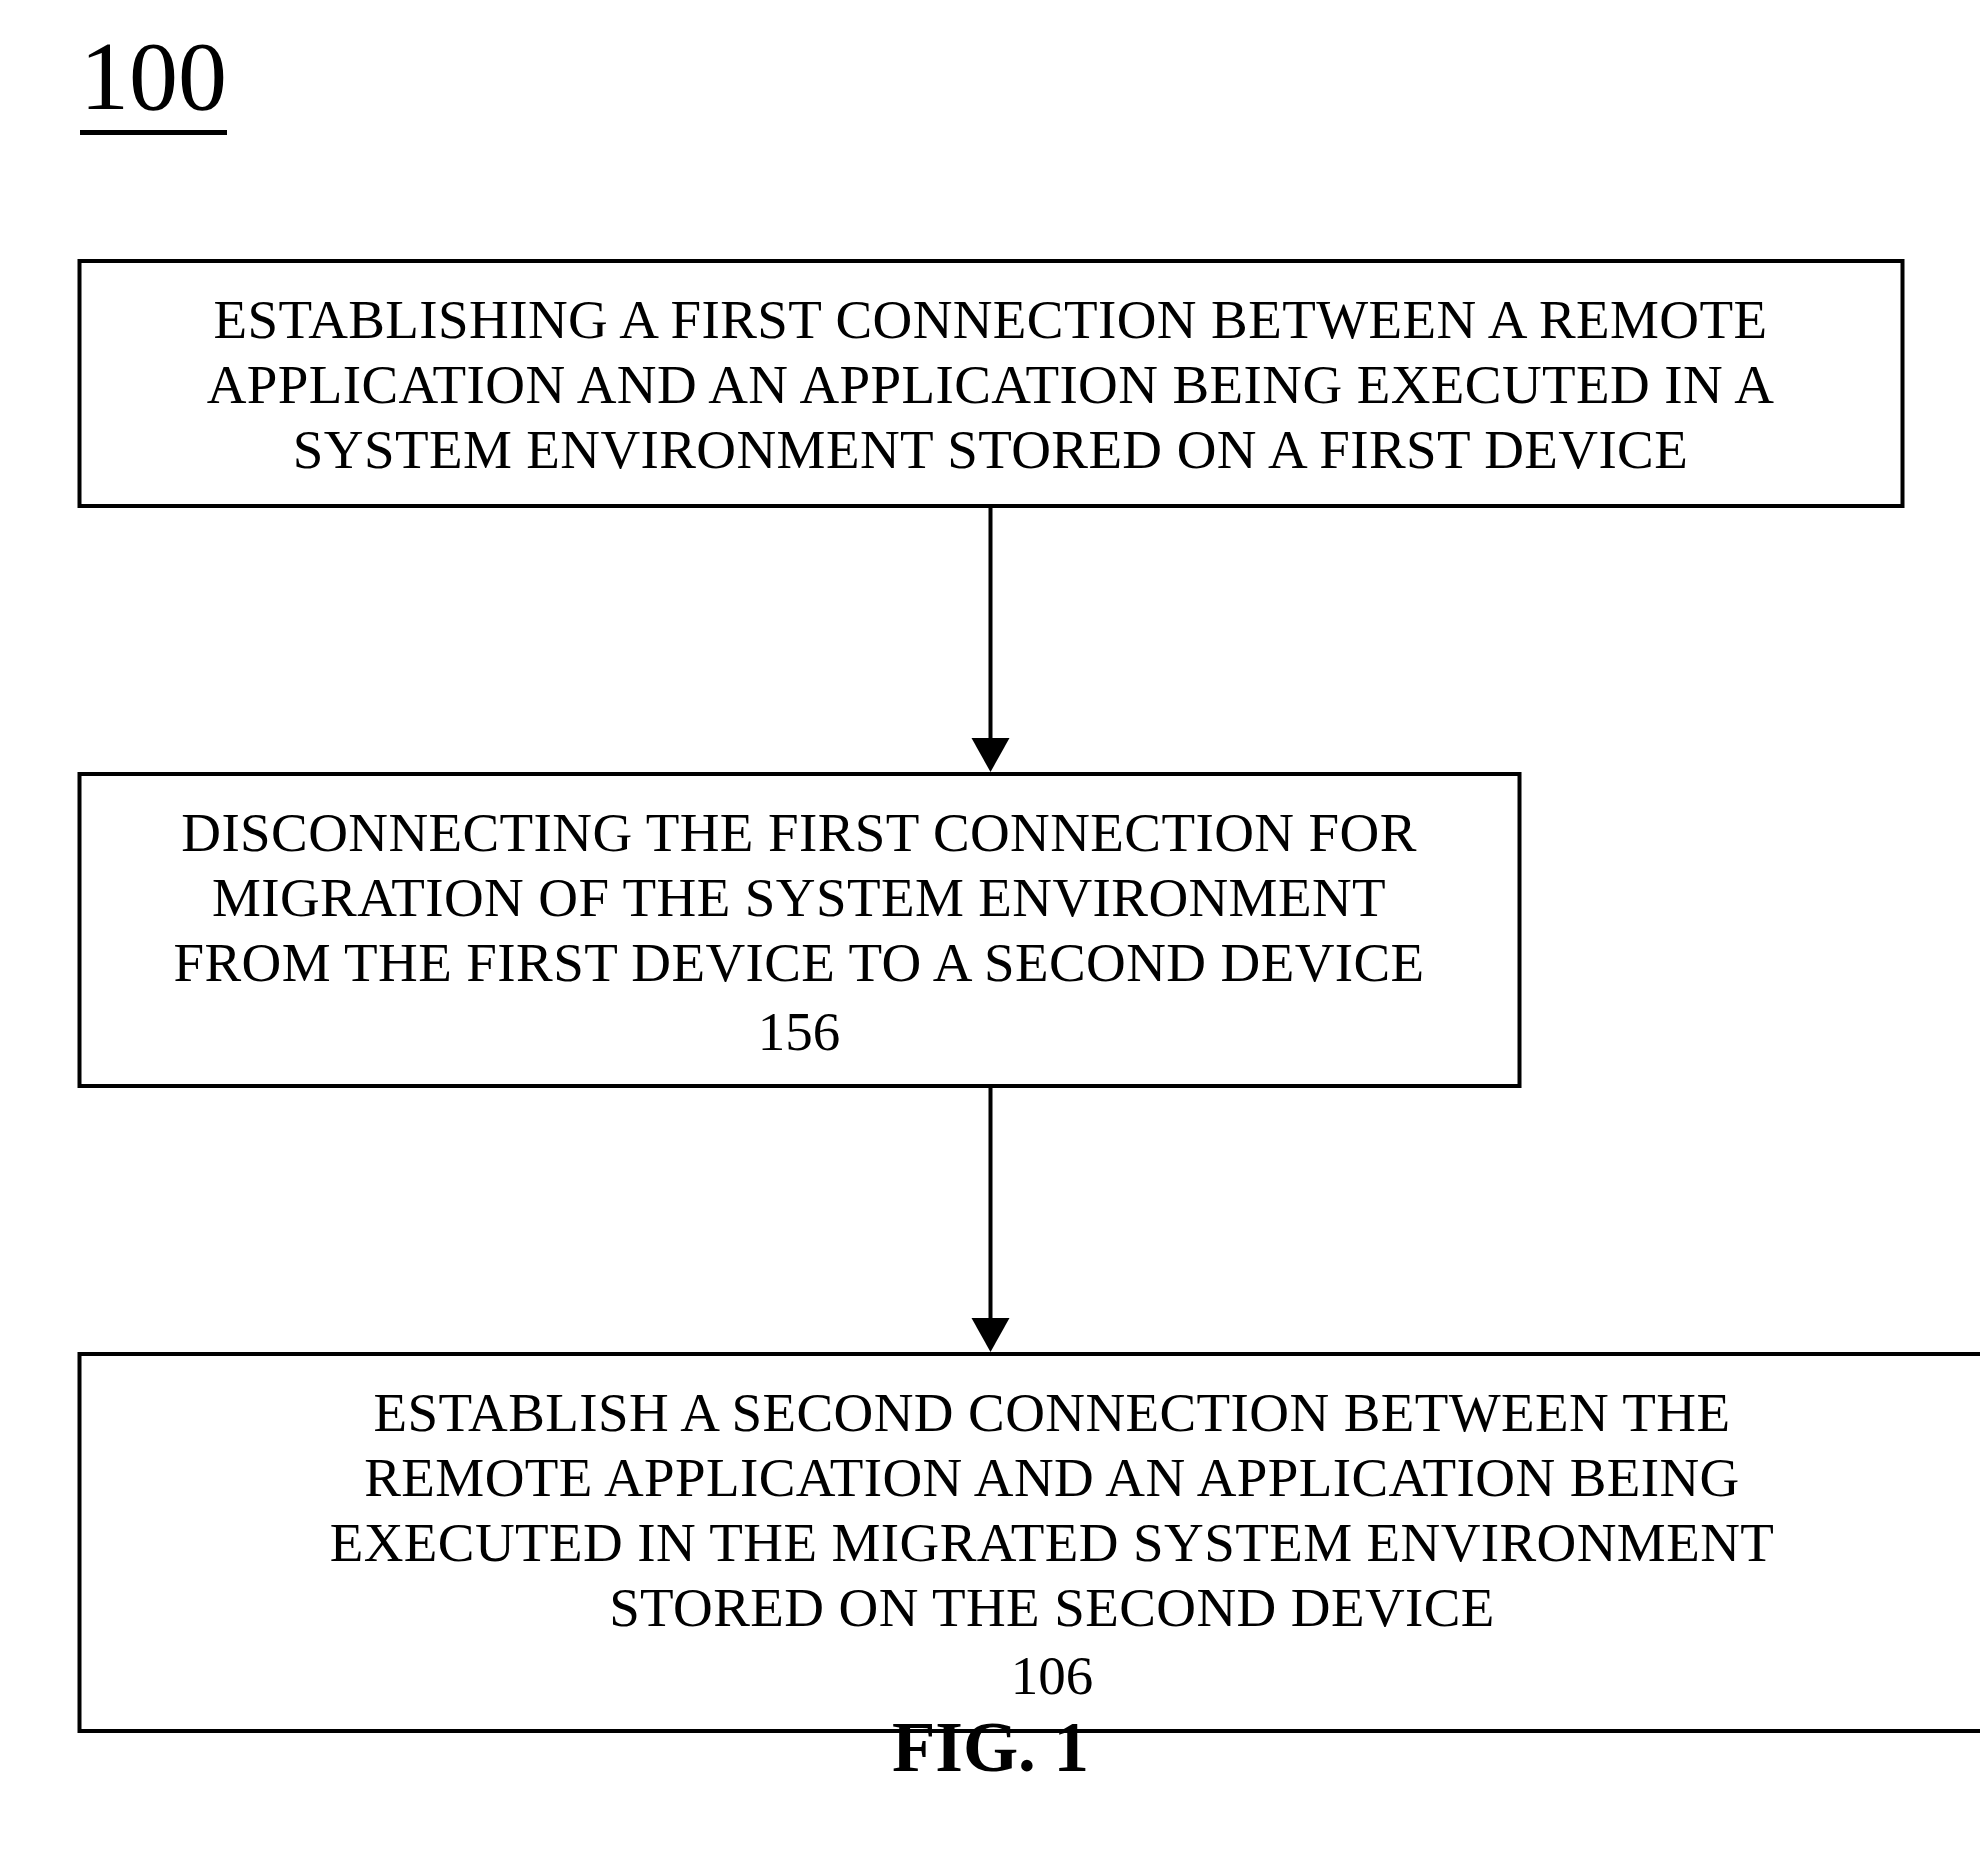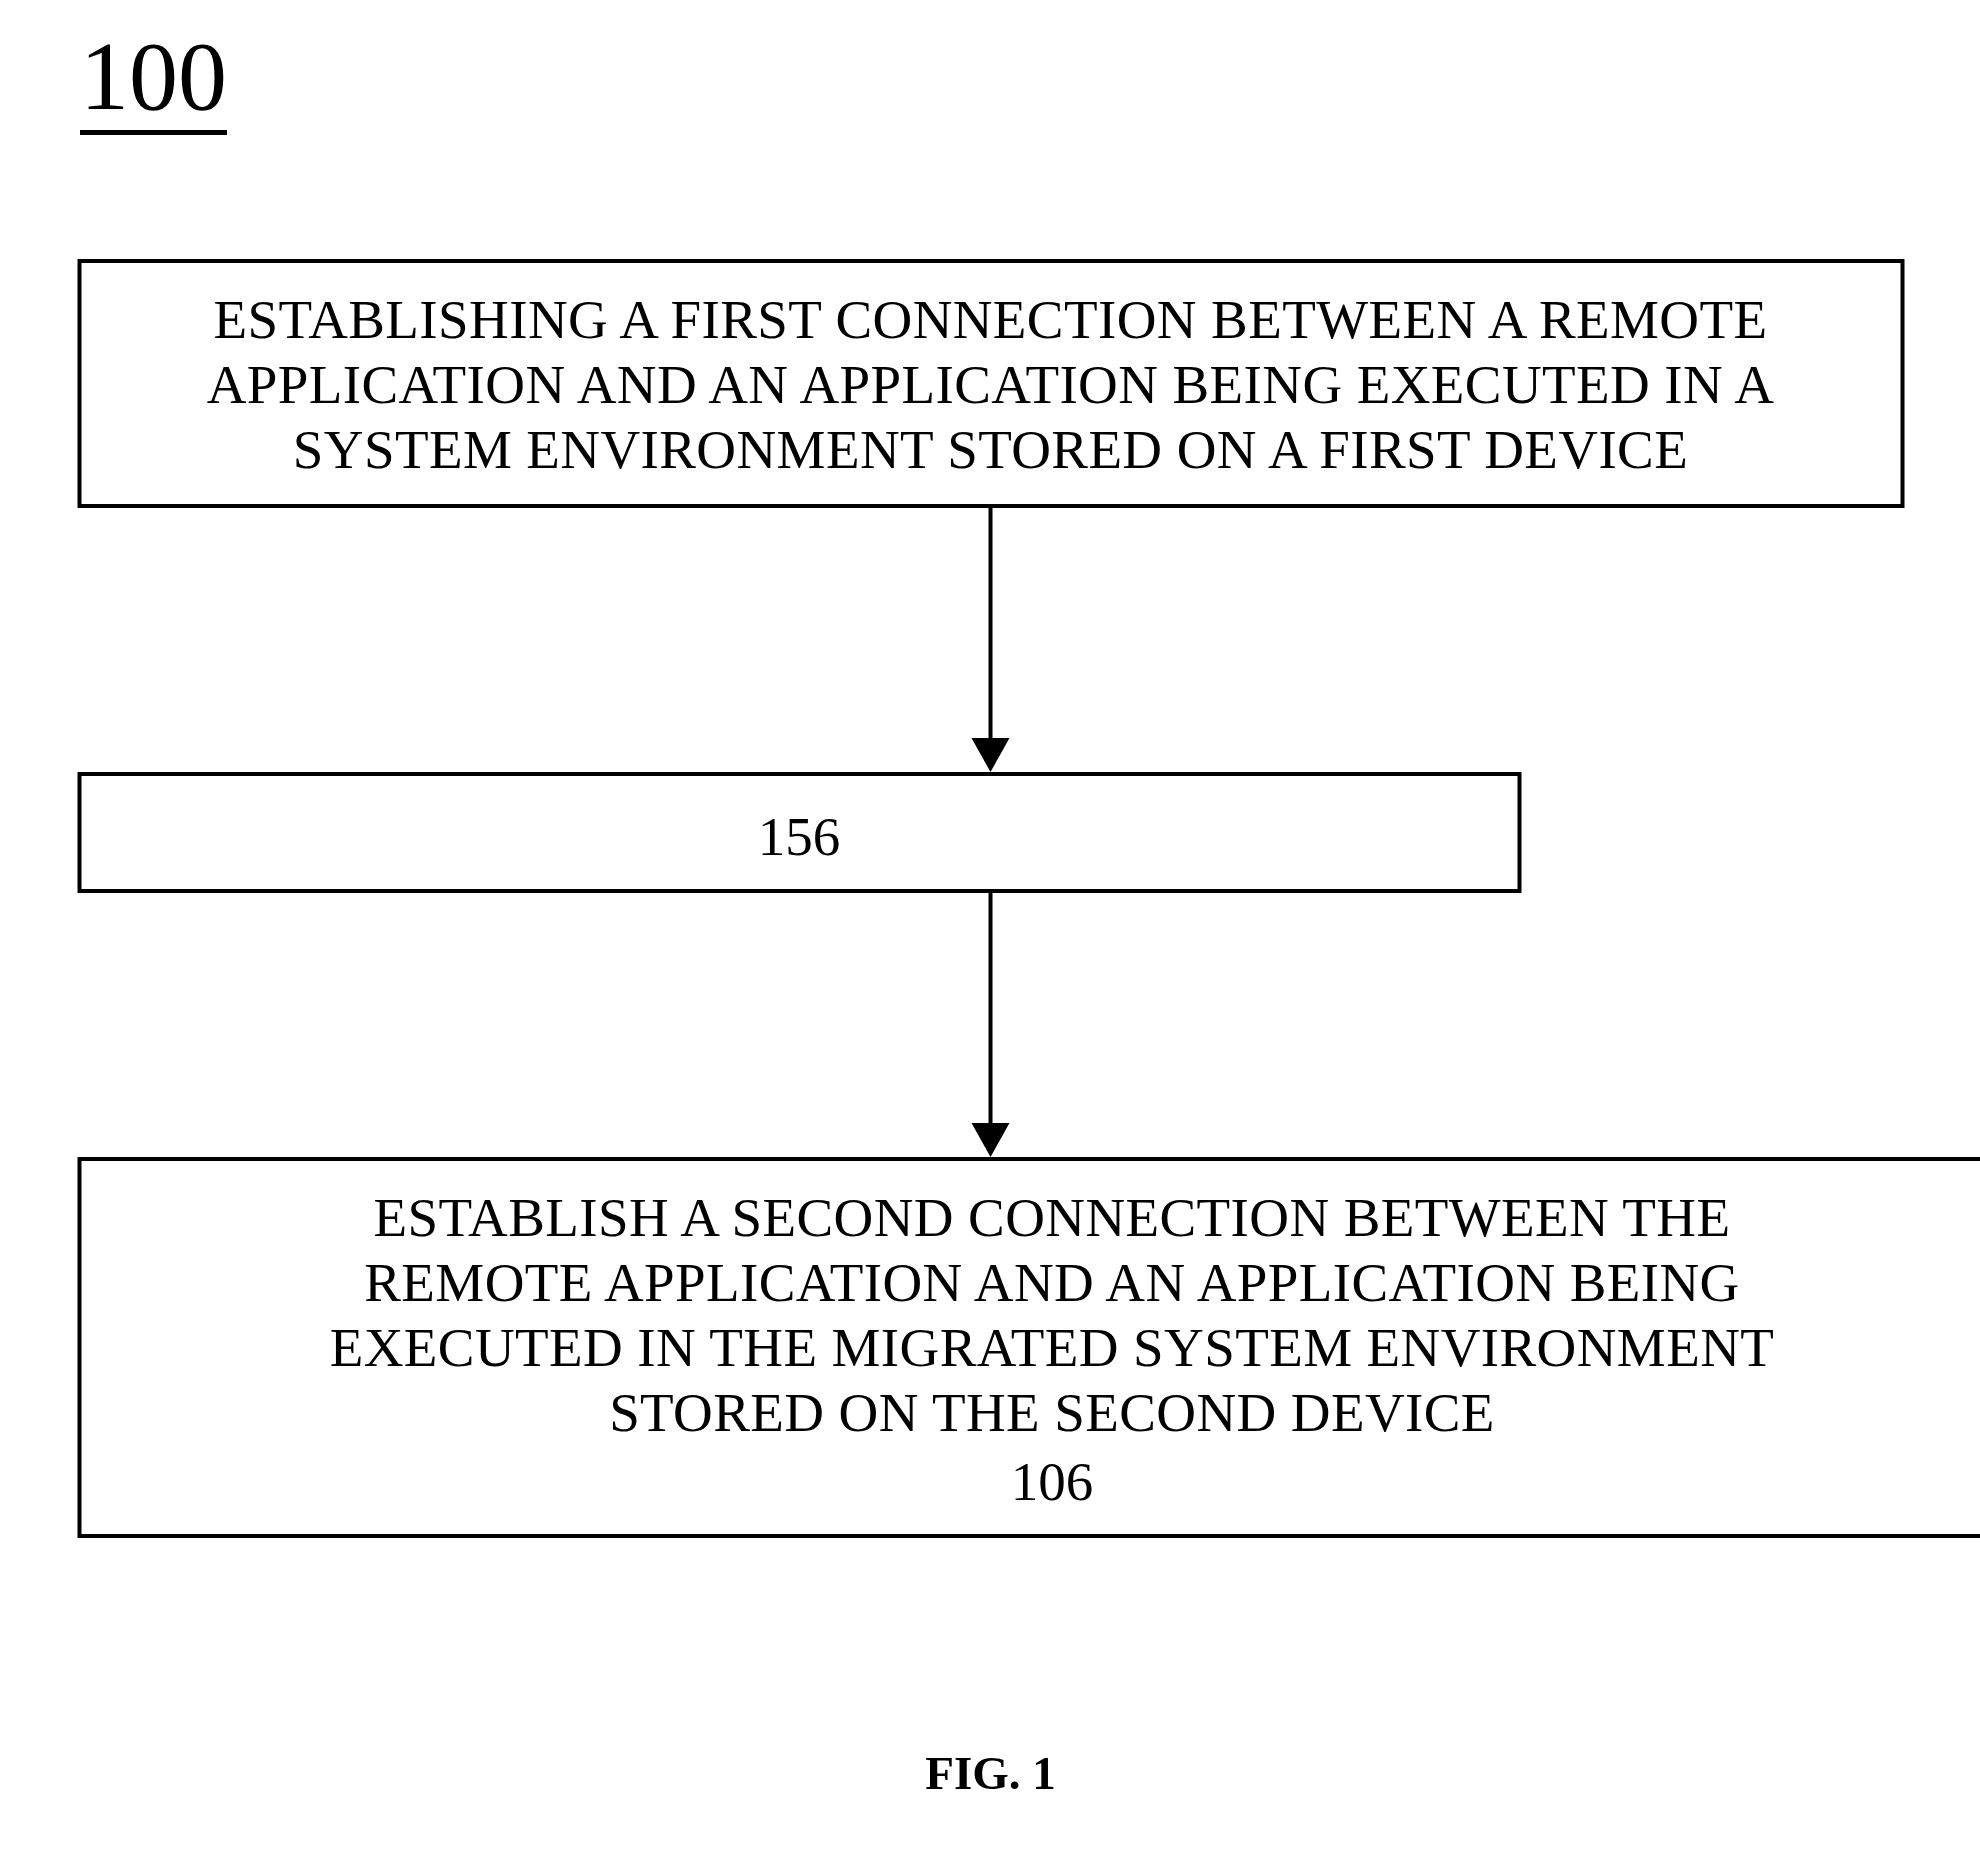--- a/index.html
+++ b/index.html
@@ -68,22 +68,22 @@
     height: 0;
     border-left: 19.6px solid transparent;
     border-right: 19.6px solid transparent;
     border-top: 34px solid #000;
     margin-top: -1.8px;
   }
   .figlabel {
     position: absolute;
     left: 50%;
     transform: translateX(-50%);
-    bottom: 62px;
-    font-size: 47px;
+    bottom: 74px;
+    font-size: 71px;
     font-weight: bold;
   }
 </style>
 </head>
 <body>
 
 <div class="page">
 
   <div class="ref-number">100</div>
 
@@ -94,20 +94,23 @@
 APPLICATION AND AN APPLICATION BEING EXECUTED IN A
 SYSTEM ENVIRONMENT STORED ON A FIRST DEVICE</div>
     </div>
 
     <div class="arrow-wrap">
       <div class="arrow-line"></div>
       <div class="arrow-head"></div>
     </div>
 
     <div class="box box2">
+      <div class="text">DISCONNECTING THE FIRST CONNECTION FOR
+MIGRATION OF THE SYSTEM ENVIRONMENT
+FROM THE FIRST DEVICE TO A SECOND DEVICE</div>
       <div class="num">156</div>
     </div>
 
     <div class="arrow-wrap">
       <div class="arrow-line"></div>
       <div class="arrow-head"></div>
     </div>
 
     <div class="box box3">
       <div class="text">ESTABLISH A SECOND CONNECTION BETWEEN THE

